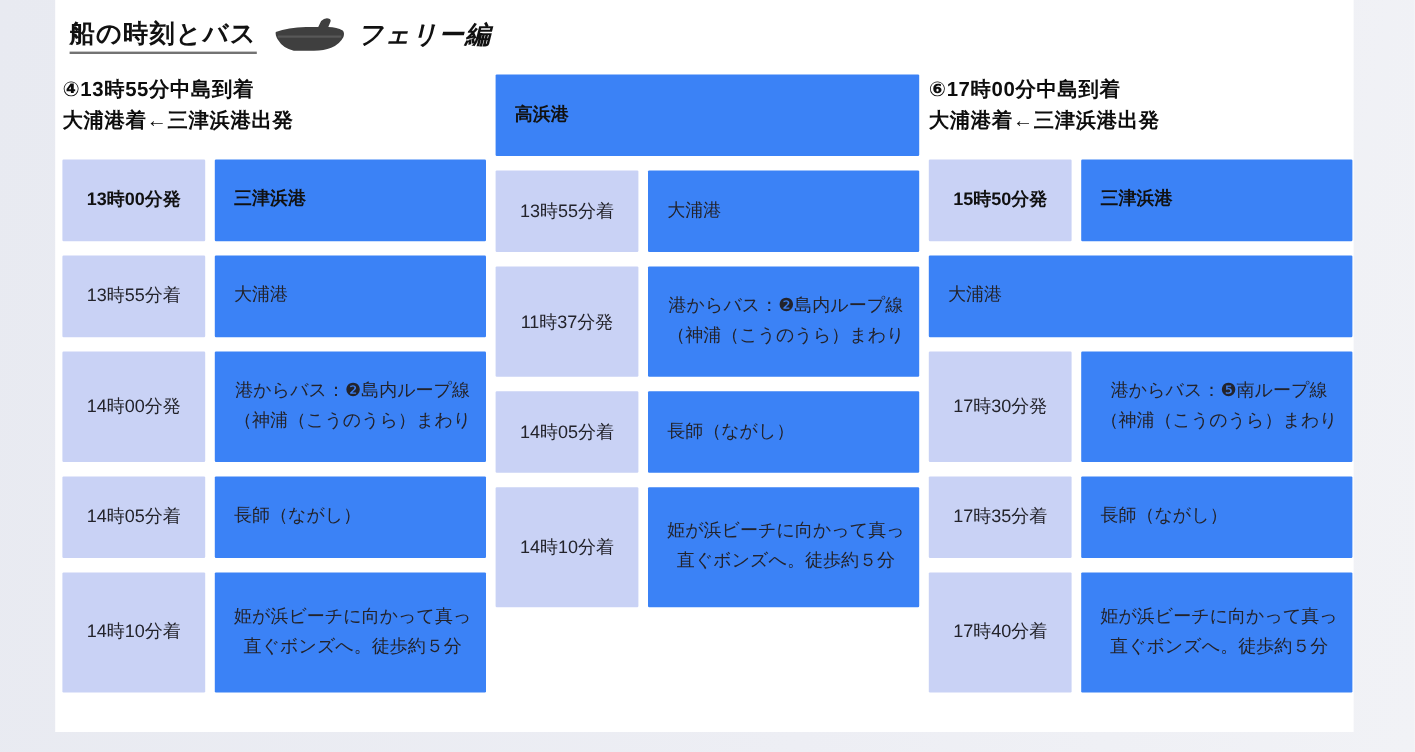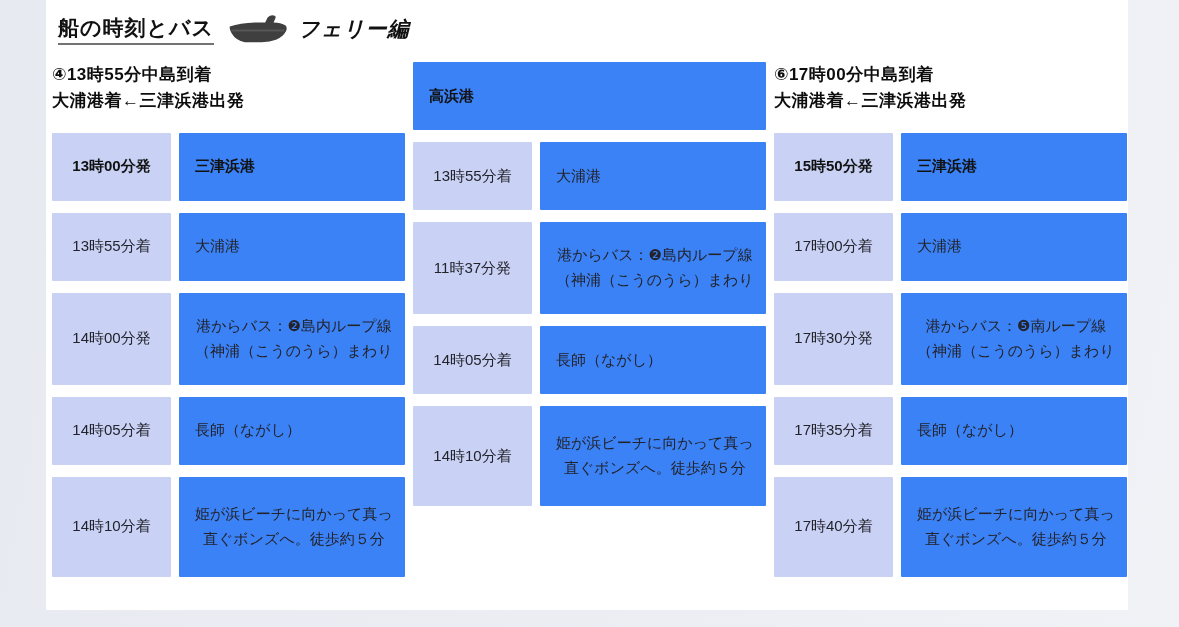--- a/index.html
+++ b/index.html
@@ -138,21 +138,20 @@
     </section>
 
     <section class="col">
       <h2 class="col-header">⑥17時00分中島到着
 大浦港着←三津浜港出発</h2>
       <div class="trow h-std first">
         <div class="tcell time">15時50分発</div>
         <div class="tcell desc">三津浜港</div>
       </div>
       <div class="trow h-std">
-        <div class="tcell time">17時00分着</div>
         <div class="tcell desc">大浦港</div>
       </div>
       <div class="trow h-tall">
         <div class="tcell time">17時30分発</div>
         <div class="tcell desc">港からバス：❺南ループ線
 （神浦（こうのうら）まわり</div>
       </div>
       <div class="trow h-std">
         <div class="tcell time">17時35分着</div>
         <div class="tcell desc">長師（ながし）</div>

